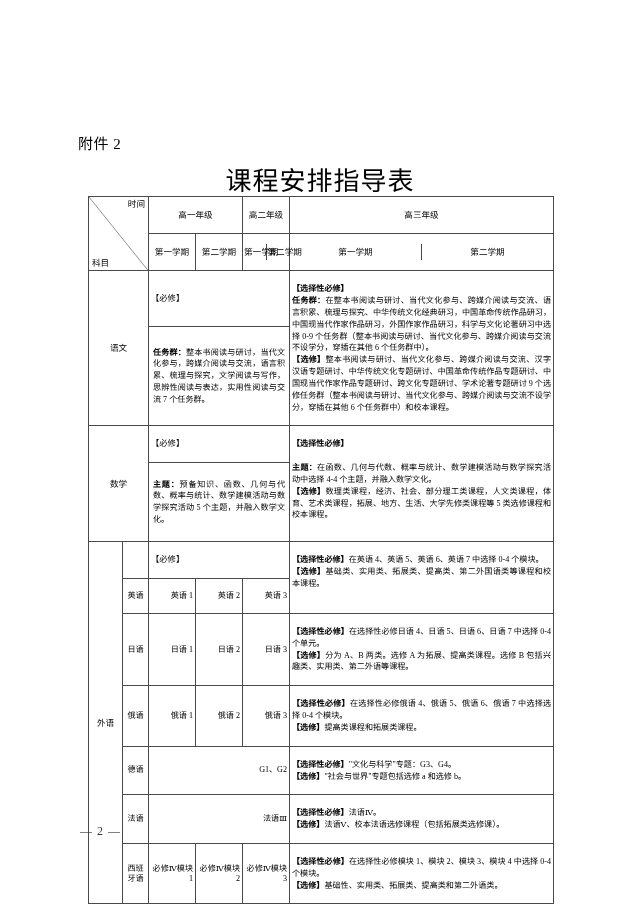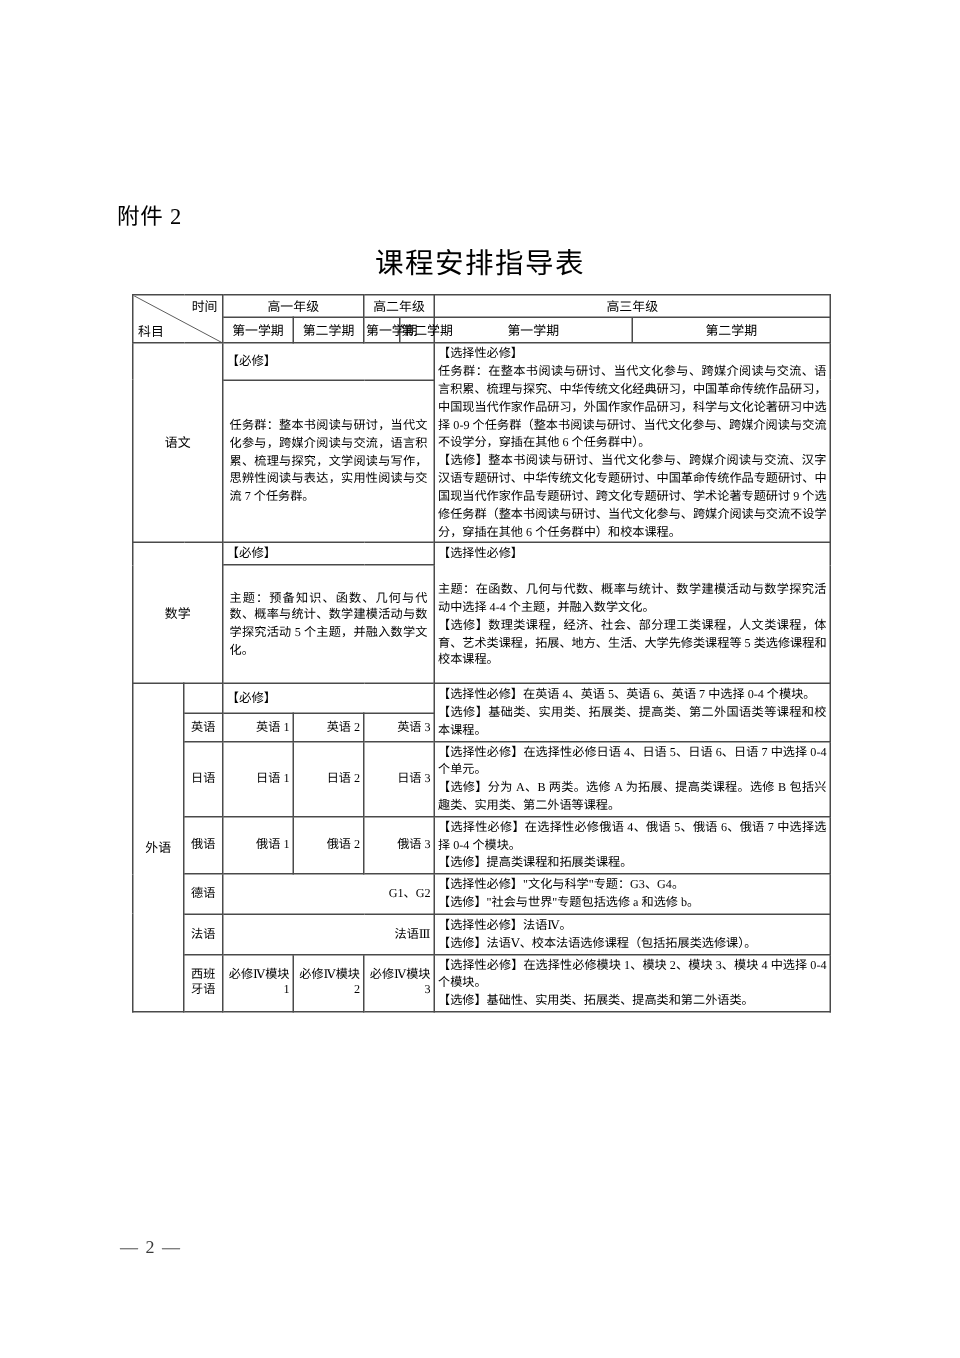--- a/index.html
+++ b/index.html
@@ -30,36 +30,36 @@
     letter-spacing: 0.5px;
     white-space: nowrap;
   }
   .doc-title {
     position: absolute;
     left: 0;
     top: 148px;
     width: 640px;
     text-align: center;
     font-family: "DejaVu Sans", "Liberation Sans", sans-serif;
-    font-size: 19px;
+    font-size: 26px;
     letter-spacing: 1px;
   }
   table.sched {
     position: absolute;
     left: 88px;
     top: 184px;
     width: 465px;
     border-collapse: collapse;
     table-layout: fixed;
     font-size: 8.1px;
     line-height: 1.42;
   }
   table.sched td, table.sched th {
     border: 0.8px solid #4a4a4a;
-    padding: 1px 2px;
+    padding: 12px 2px;
     vertical-align: middle;
     font-weight: normal;
     word-break: break-all;
   }
   .hdr-term {
     text-align: center;
     font-size: 8.6px;
     padding: 2px 1px;
     white-space: nowrap;
   }
@@ -117,21 +117,21 @@
   .body-txt {
     text-align: justify;
     text-justify: inter-ideograph;
     font-size: 8.1px;
     line-height: 1.46;
     padding: 2px 3px;
   }
   .body-txt.centered-block {
     padding: 3px 4px;
   }
-  b, .bold { font-weight: normal; }
+  b, .bold { font-weight: bold; }
   .mod-cell {
     text-align: right;
     font-size: 8.1px;
     line-height: 1.25;
   }
   .pagenum {
     position: absolute;
     left: 80px;
     top: 812px;
     font-size: 12px;

